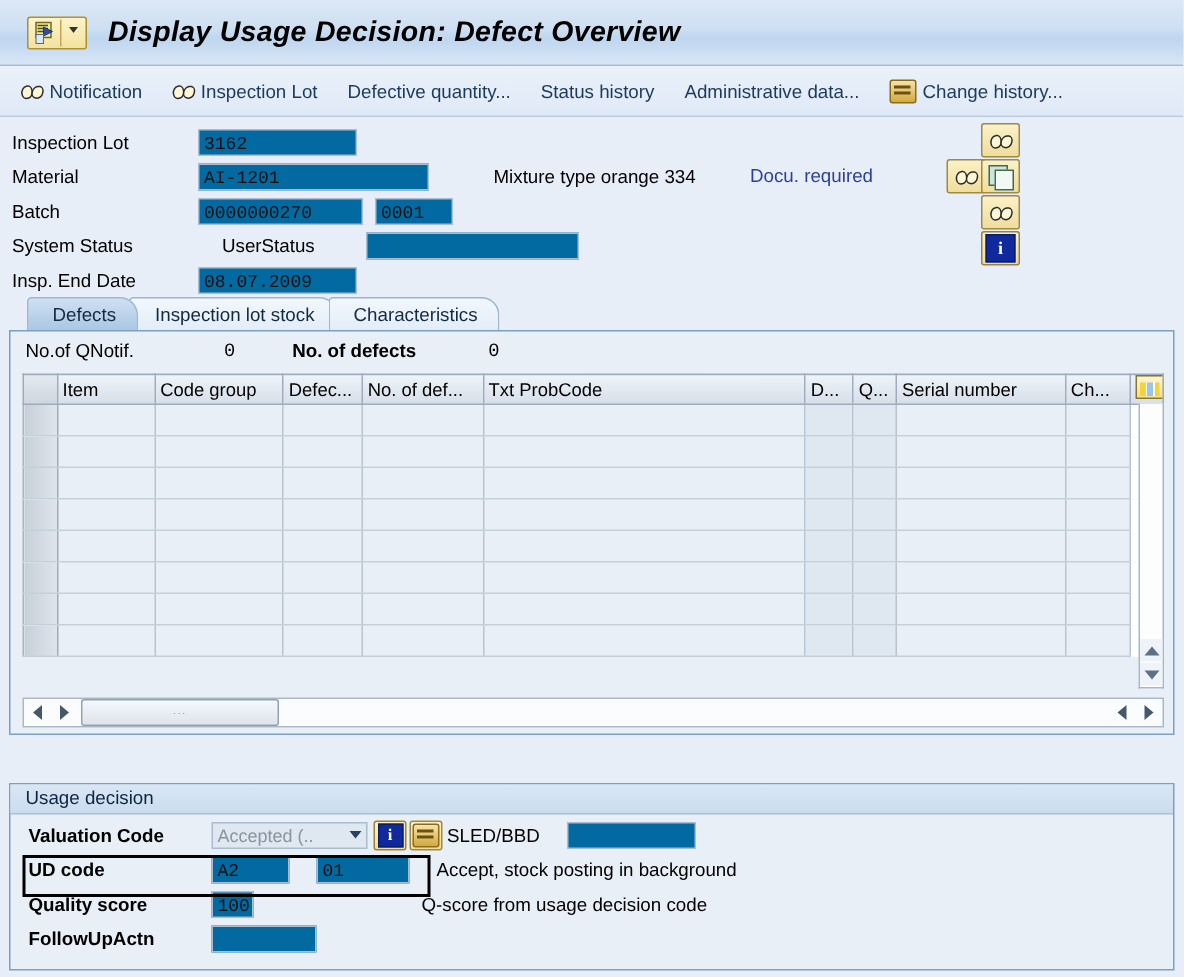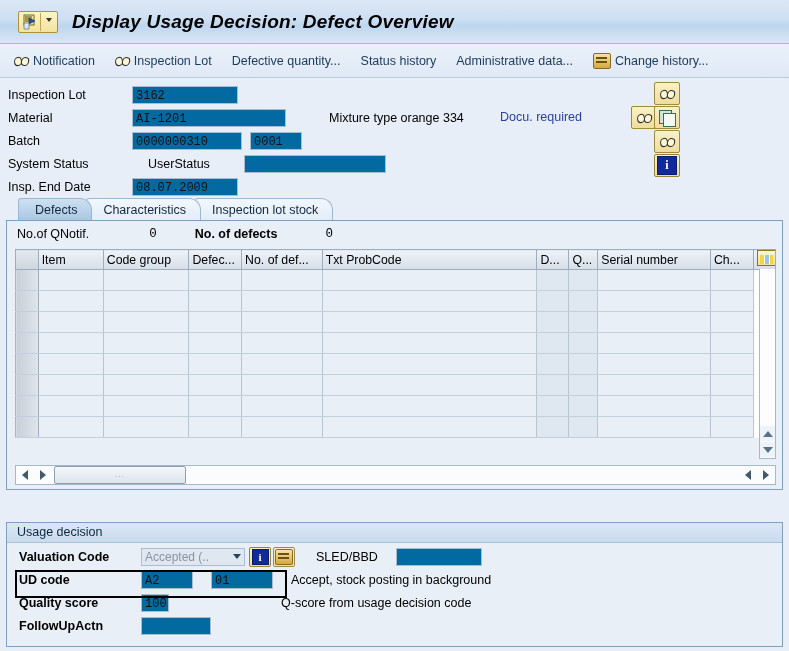--- a/index.html
+++ b/index.html
@@ -487,21 +487,21 @@
   </div>
 
   <div class="frow">
     <div class="flabel">Material</div>
     <div class="fin" style="width:154px;">AI-1201</div>
     <div class="staticText" style="margin-left:43px;">Mixture type orange 334</div>
   </div>
 
   <div class="frow">
     <div class="flabel">Batch</div>
-    <div class="fin" style="width:110px;">0000000310</div>
+    <div class="fin" style="width:110px;">0000000270</div>
     <div class="fin" style="width:52px; margin-left:8px;">0001</div>
   </div>
 
   <div class="frow">
     <div class="flabel">System Status</div>
     <div class="staticText" style="margin-left:16px; width:96px;">UserStatus</div>
     <div class="fin" style="width:142px;"></div>
   </div>
 
   <div class="frow">
@@ -532,25 +532,25 @@
 
   <div style="position:absolute; left:654px; top:76px;" class="btn-icon info">
     <span class="info-sq">i</span>
   </div>
 </div>
 
 <div id="tabstrip">
   <div class="tab active">
     <span>Defects</span>
   </div>
+  <div class="tab t3">
+    <span>Inspection lot stock</span>
+  </div>
   <div class="tab t2">
     <span>Characteristics</span>
-  </div>
-  <div class="tab t3">
-    <span>Inspection lot stock</span>
   </div>
 </div>
 
 <div id="mainpanel">
 
   <div id="countrow">
     <span class="lbl">No.of QNotif.</span>
     <span class="val" style="margin-left:60px;">0</span>
     <span class="lbl" style="margin-left:38px;font-weight:bold;">No. of defects</span>
     <span class="val" style="margin-left:48px;">0</span>
@@ -734,21 +734,21 @@
       <span class="cbarrow">
           <i></i>
         </span>
     </div>
     <div class="btn-icon info" style="margin-left:4px; width:22px; height:20px;">
       <span class="info-sq" style="width:15px;height:14px;font-size:11px;">i</span>
     </div>
     <div class="btn-icon" style="margin-left:2px; width:22px; height:20px;">
       <span class="scroll-icon"></span>
     </div>
-    <div class="staticText" style="margin-left:21px;">SLED/BBD</div>
+    <div class="staticText" style="margin-left:3px;">SLED/BBD</div>
     <div class="fin" style="width:86px; margin-left:18px;"></div>
   </div>
 
   <div class="udrow">
     <div class="udlabel">UD code</div>
     <div class="fin" style="width:52px;">A2</div>
     <div class="fin" style="width:62px; margin-left:18px;">01</div>
     <div class="staticText" style="margin-left:18px;">Accept, stock posting in background</div>
   </div>
 

